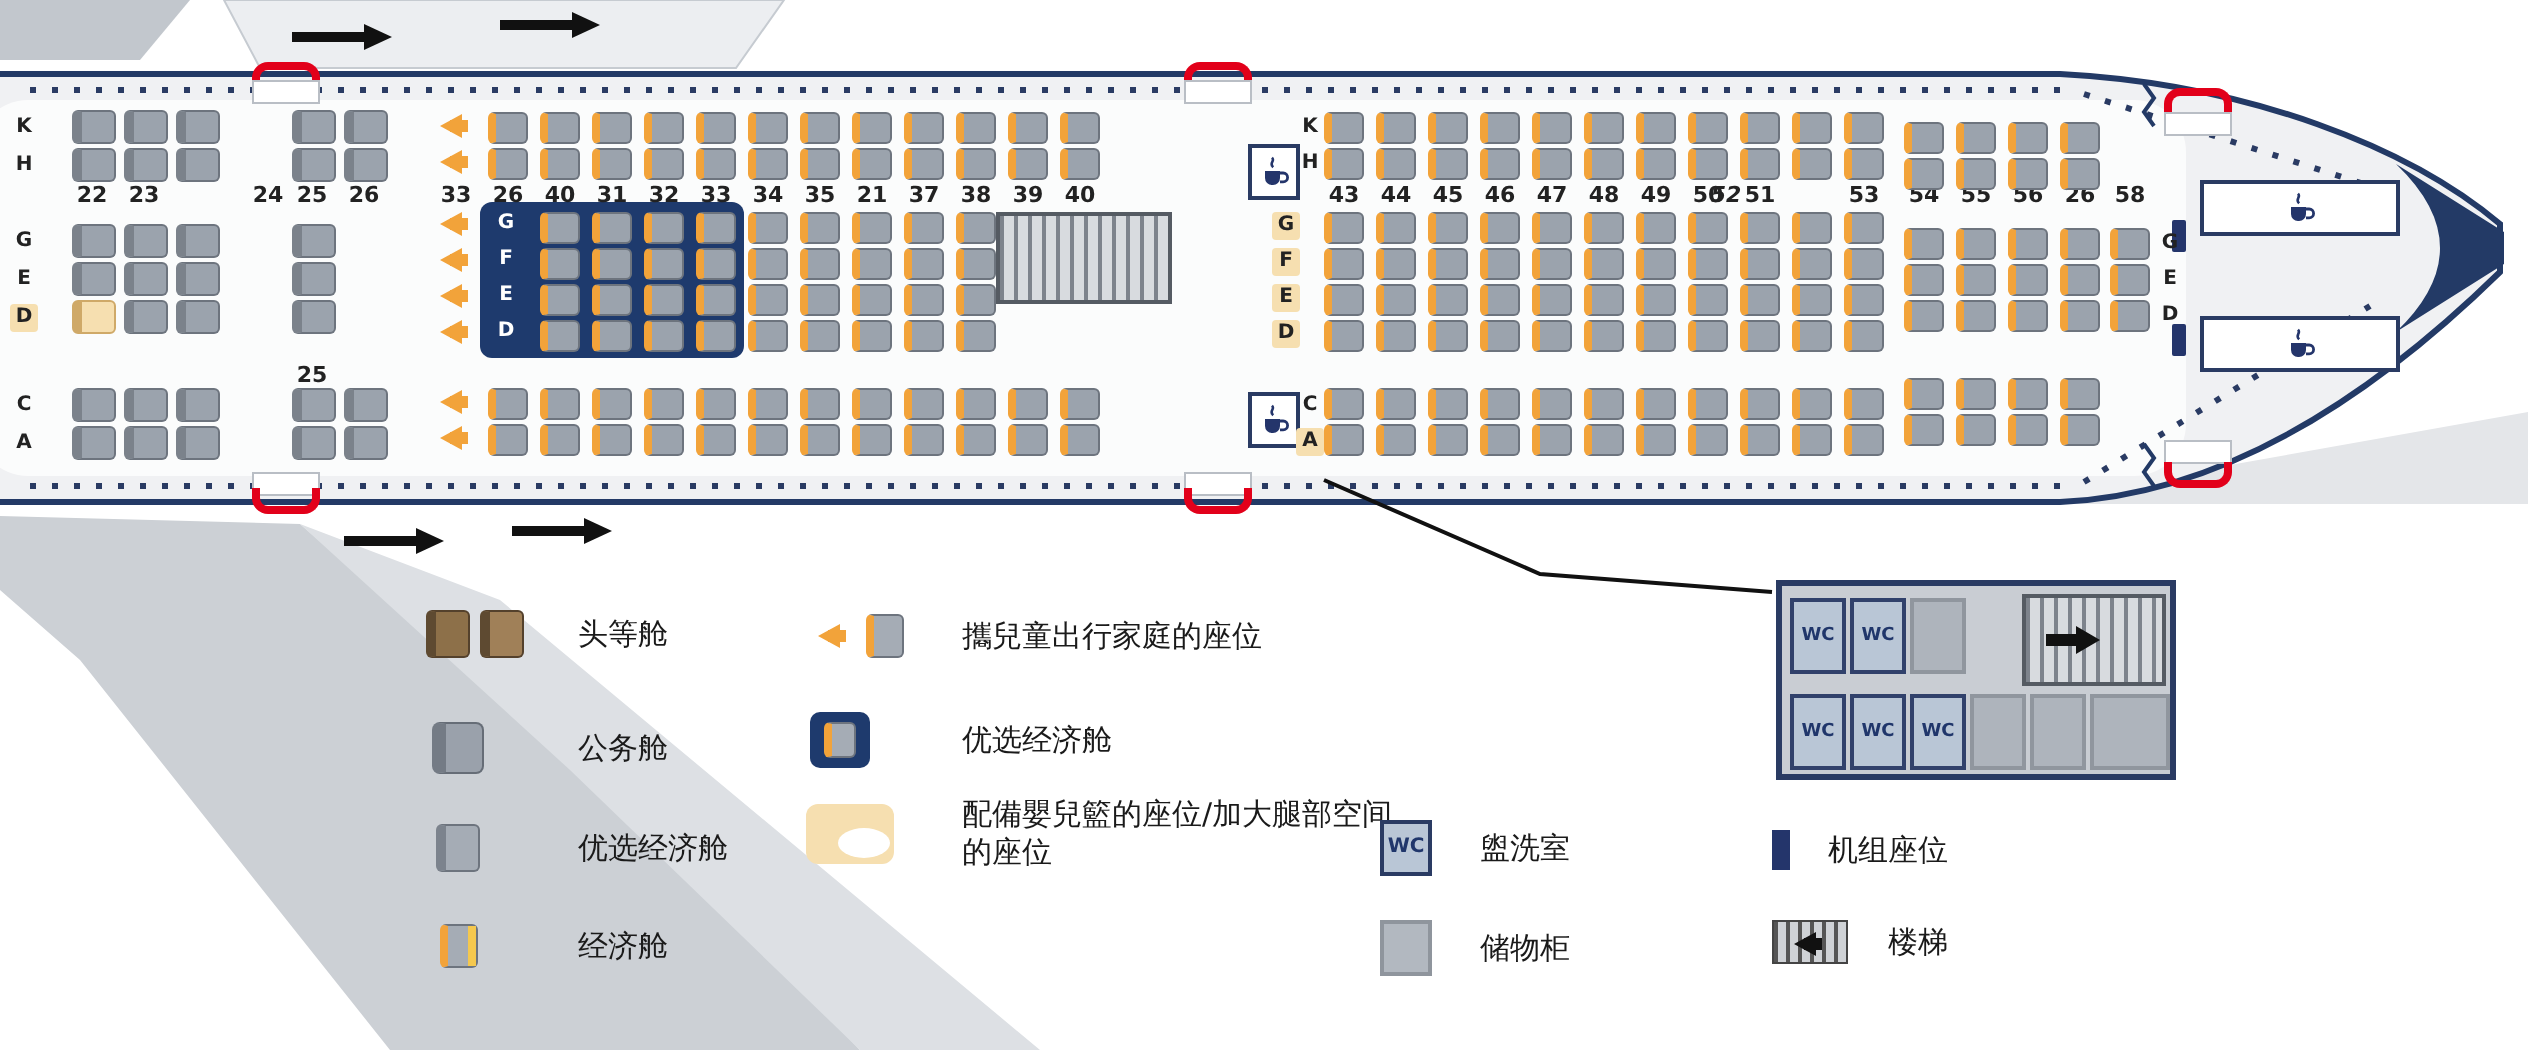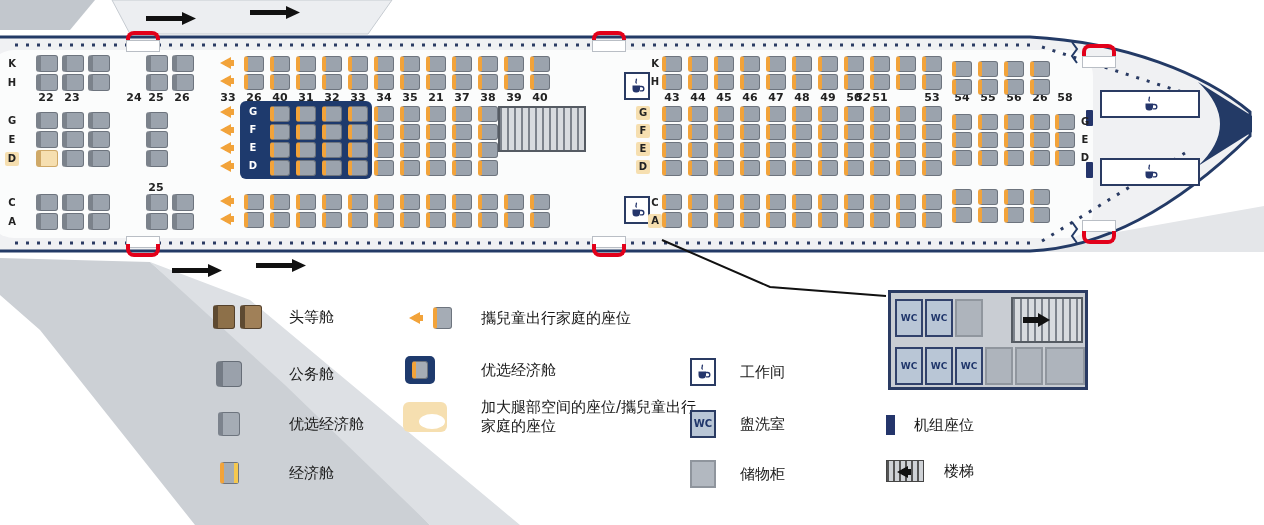--- a/index.html
+++ b/index.html
@@ -526,35 +526,23 @@
           <span class="ic ic-pref">
             <span class="mini-eco"></span>
           </span>
         </span>
       <span class="lg-label">优选经济舱</span>
     </div>
     <div class="lg-item" style="left:403px;top:398px">
       <span class="icw" style="width:64px">
           <span class="ic ic-bass"></span>
         </span>
-      <span class="lg-label" style="width:218px">加大腿部空间的座位/攜兒童出行家庭的座位</span>
-    </div>
-
-    <div class="lg-item" style="left:690px;top:358px">
-      <span class="icw" style="width:36px">
-          <span class="ic ic-galley cupslot">
-            <svg width="15" height="17" viewBox="0 0 15 17">
-              <path d="M2.5,7.5 h7.5 v3.5 a3.5,3.5 0 0 1 -3.5,3.5 h-0.5 a3.5,3.5 0 0 1 -3.5,-3.5 z" fill="#24356b"></path>
-              <path d="M10,8.5 h1.6 a2.2,2.2 0 0 1 0,4.4 h-1.6" fill="none" stroke="#24356b" stroke-width="1.4"></path>
-              <path d="M6,0.8 c1.8,1.8 -1.8,2.6 0.6,4.8" fill="none" stroke="#24356b" stroke-width="1.3"></path>
-            </svg>
-          </span>
-        </span>
-      <span class="lg-label">工作间</span>
-    </div>
+      <span class="lg-label" style="width:218px">配備嬰兒籃的座位/加大腿部空间的座位</span>
+    </div>
+
     <div class="lg-item" style="left:690px;top:410px">
       <span class="icw" style="width:36px">
           <span class="ic ic-wc">WC</span>
         </span>
       <span class="lg-label">盥洗室</span>
     </div>
     <div class="lg-item" style="left:690px;top:460px">
       <span class="icw" style="width:36px">
           <span class="ic ic-storage"></span>
         </span>

